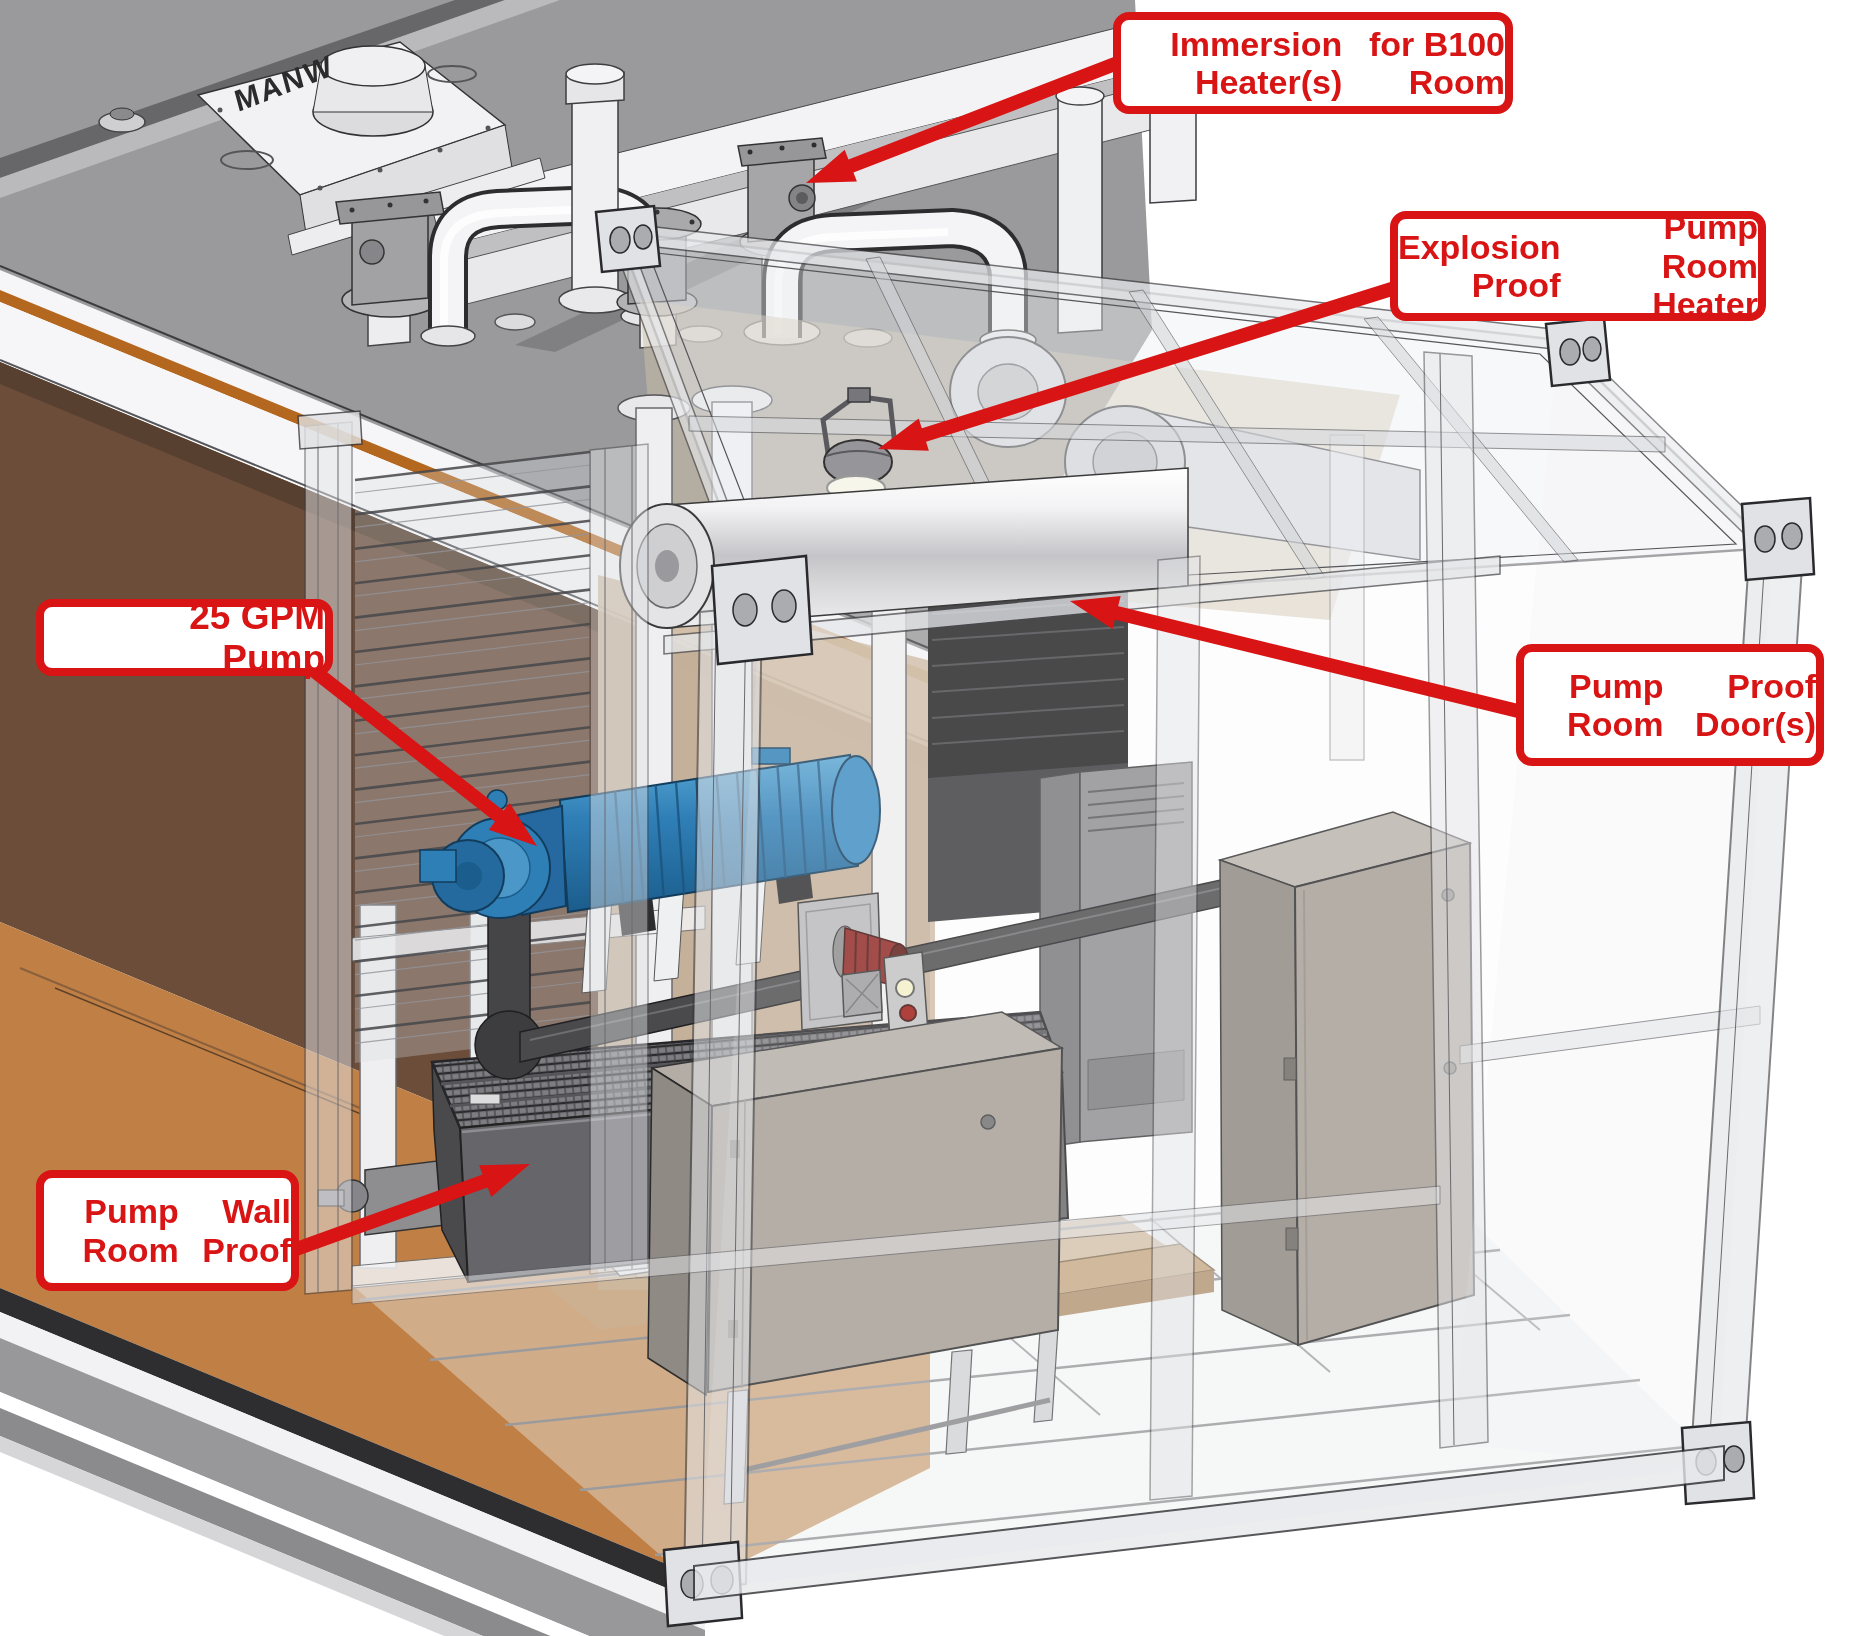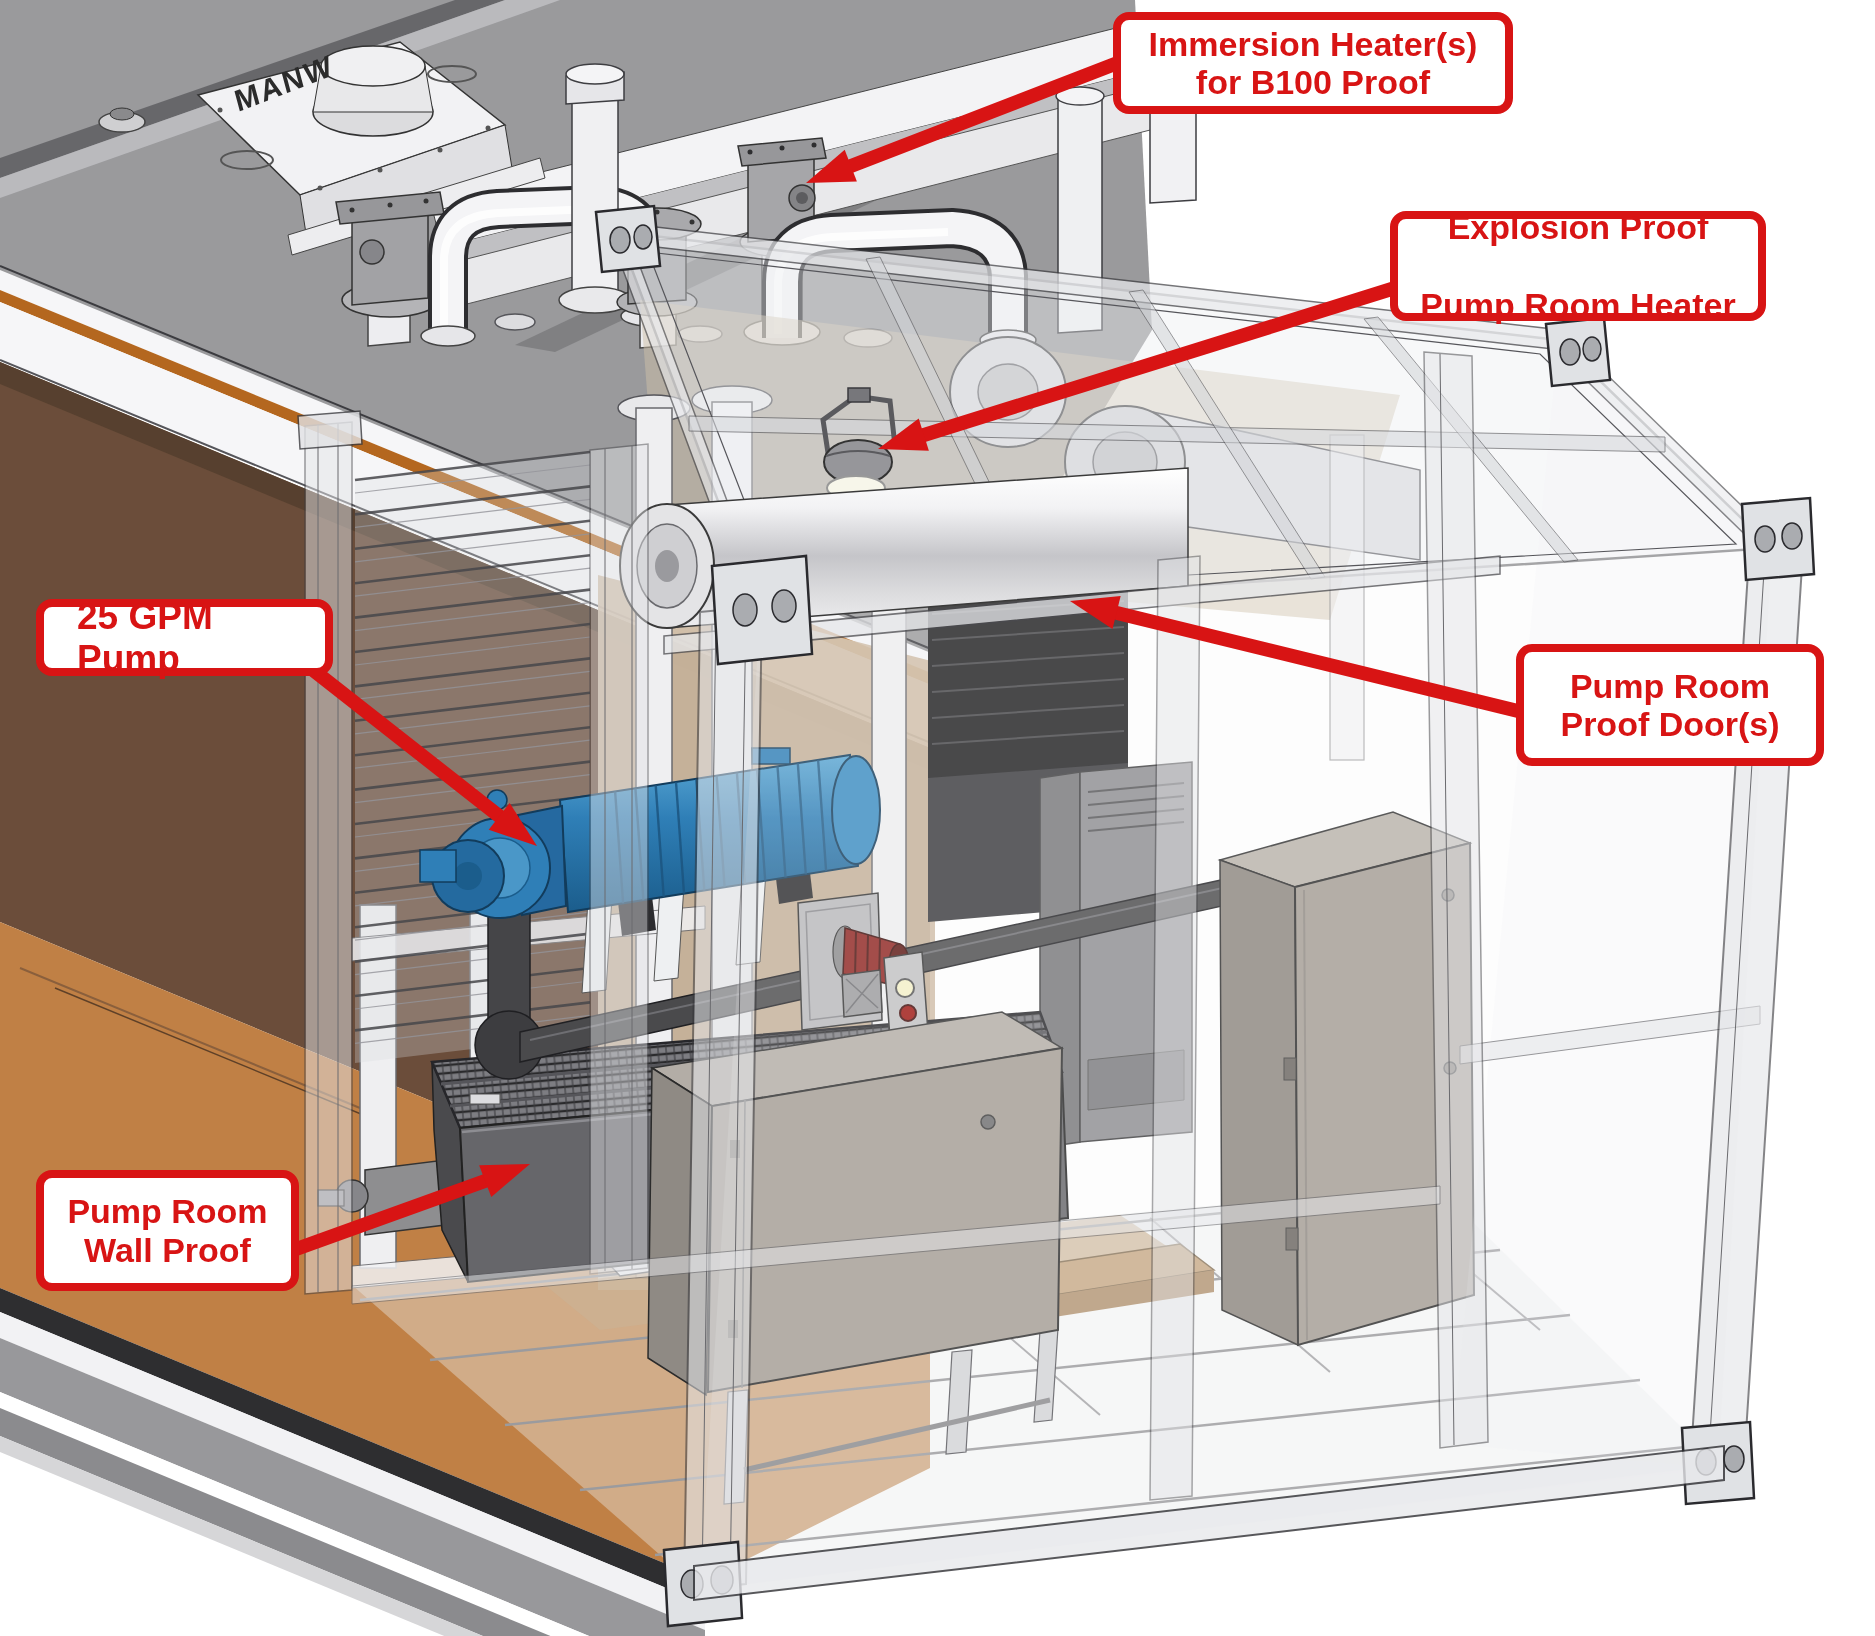--- a/index.html
+++ b/index.html
@@ -2,23 +2,23 @@
 <html style="--accent-red: #d81414; --deck-gray: #9a9a9c; --tank-dark-brown: #6b4d3a; --tank-light-brown: #c08045; --rim-orange: #b4671f; --pump-blue: #2f7fb7; --pump-blue-dark: #15537e; --wall-heater-gray: #66666a; --cabinet-tan: #a49d94; --beacon-red: #8f2420; --dark-pipe-gray: #4a4a4c;"><head>
 <meta charset="utf-8">
 <style>
   html,body{margin:0;padding:0;background:#ffffff;}
   .stage{position:relative;width:1875px;height:1636px;background:#ffffff;overflow:hidden;
          font-family:"Liberation Sans",sans-serif;}
   .stage svg{position:absolute;left:0;top:0;}
   svg text{font-family:"Liberation Sans",sans-serif;}
   .callout{position:absolute;box-sizing:border-box;background:#ffffff;
            border:8px solid var(--accent-red,#d81414);border-radius:16px;
-           display:flex;flex-direction:column;align-items:center;justify-content:center;
+           display:flex;flex-direction:row;align-items:center;justify-content:center;
            font-weight:bold;font-size:34px;line-height:1.13;color:var(--accent-red,#d81414);
-           text-align:left;z-index:5;}
+           text-align:right;z-index:5;}
   .callout.single{font-size:37px;}
 </style>
 </head>
 <body>
 
 <div class="stage">
 
 <svg viewBox="0 0 1875 1636" width="1875" height="1636">
   <defs>
     <linearGradient id="gradBarrel" x1="0" y1="0" x2="0" y2="1">
@@ -476,21 +476,21 @@
     </g>
     <g>
       <line x1="288" y1="1252" x2="485" y2="1181" stroke-width="14" stroke-linecap="round"></line>
       <polygon points="530,1164 491.3,1197.1 479.1,1165.3" stroke="none"></polygon>
     </g>
   </g>
 </svg>
 
 <div class="callout" style="left:1113px;top:12px;width:400px;height:102px;">
   <div>Immersion Heater(s)</div>
-  <div>for B100 Proof</div>
+  <div>for B100 Room</div>
 </div>
 
 <div class="callout" style="left:1390px;top:211px;width:376px;height:110px;gap:40px;">
   <div>Explosion Proof</div>
   <div>Pump Room Heater</div>
 </div>
 
 <div class="callout" style="left:1516px;top:644px;width:308px;height:122px;">
   <div>Pump Room</div>
   <div>Proof Door(s)</div>

